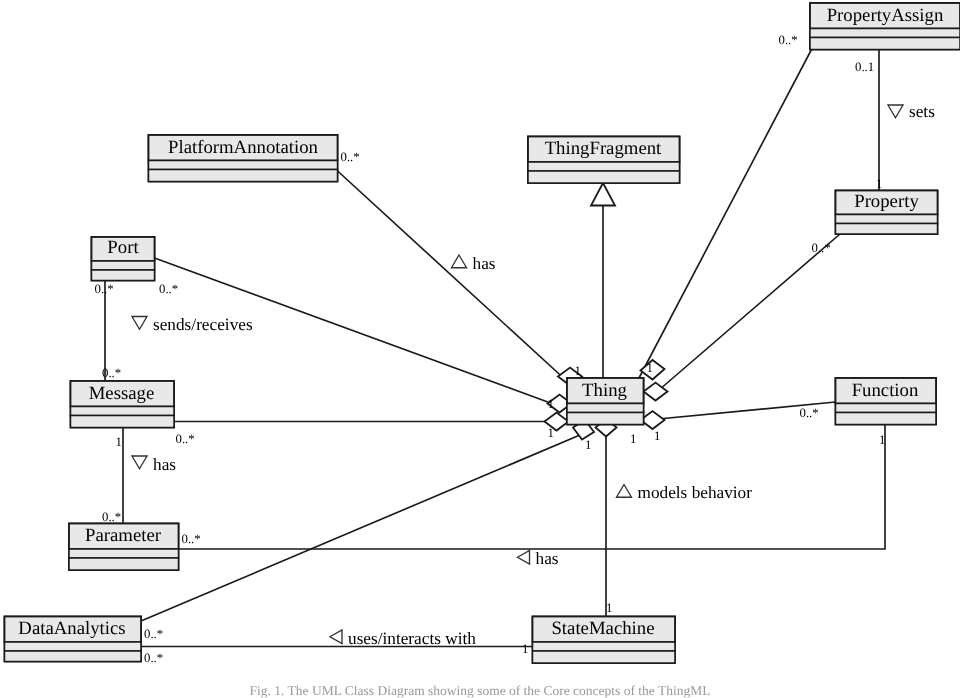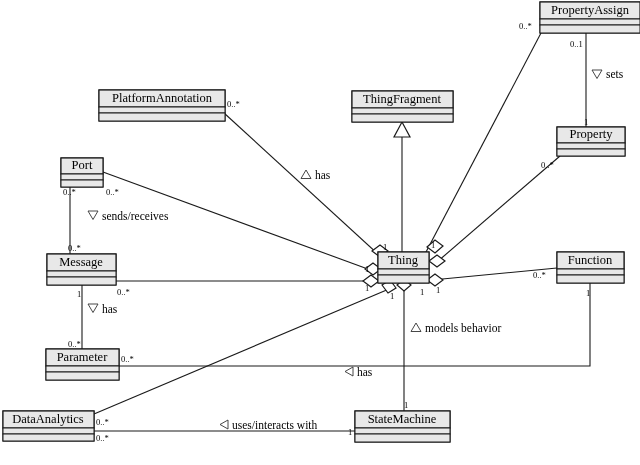--- a/index.html
+++ b/index.html
@@ -305,13 +305,14 @@
         <text class="edge-label-text" x="357" y="376">has</text>
       </g>
 
       <g>
         <polygon class="arrow-glyph" points="220,424.5 228,420 228,429"></polygon>
         <text class="edge-label-text" x="232" y="429">uses/interacts with</text>
       </g>
     </g>
   </svg>
 
+  <div class="caption-text">Fig. 1. The UML Class Diagram showing some of the Core concepts of the ThingML</div>
 </div>
 
 </body></html>

